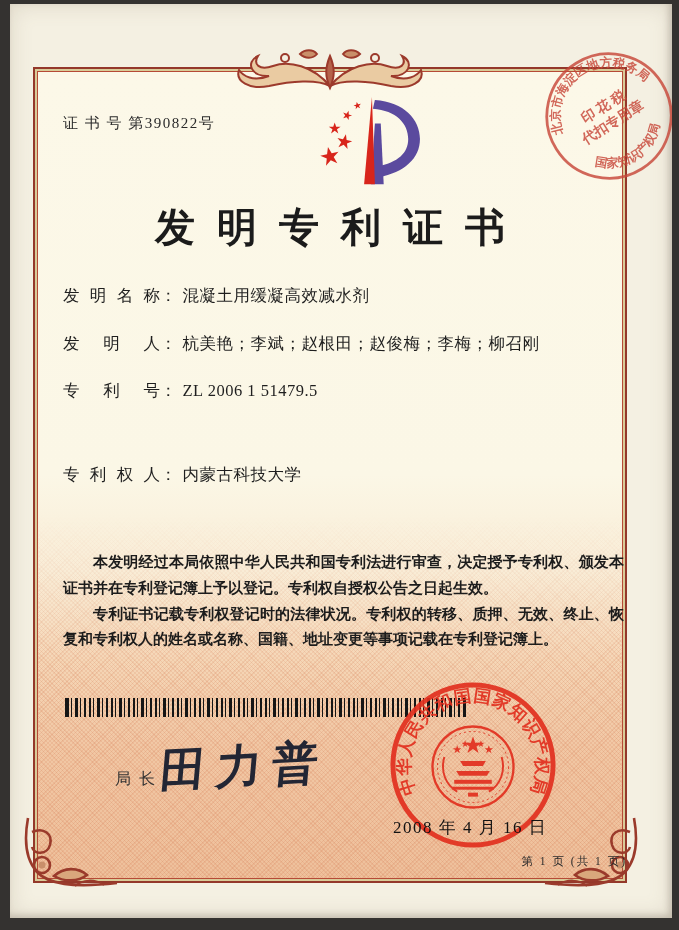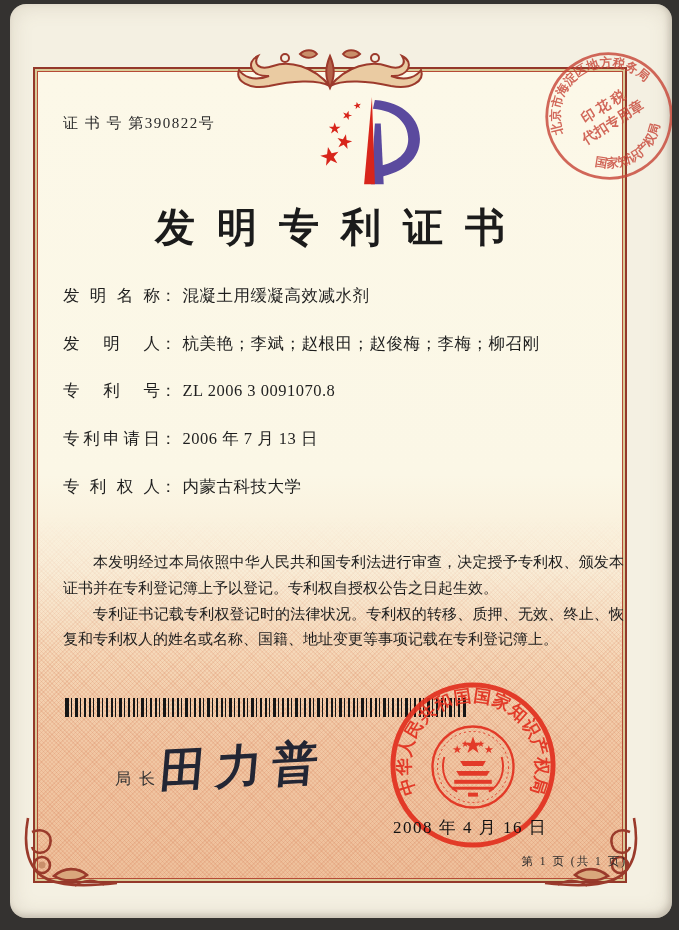--- a/index.html
+++ b/index.html
@@ -7,21 +7,20 @@
     width:679px;height:930px;overflow:hidden;
     background:#343230;
     font-family:"Liberation Serif","DejaVu Serif",serif;
     position:relative;
   }
   .paper{
     position:absolute;left:10px;top:4px;right:7px;bottom:12px;
     background:#f4f0e2;
     box-shadow:inset 0 0 22px rgba(130,110,85,.20), inset -3px -3px 6px rgba(90,80,70,.25);
     overflow:hidden;
-    border-radius:16px;
   }
   
   .frame{
     position:absolute;left:23px;top:63px;width:594px;height:816px;
     border:2.5px solid #94382a;background:#d9cb98;box-sizing:border-box;z-index:1;
   }
   .frame-inner{
     position:absolute;inset:2px;border:1px solid #b64a36;
     background:linear-gradient(180deg,#fcf8e8 0%,#fbf7e6 50%,#f9ecd6 62%,#f5d6b6 73%,#f1c7a4 84%,#eec09b 100%);
   }
@@ -39,24 +38,24 @@
   .cert-number{position:absolute;left:53px;top:110px;font-size:15px;color:#2a2a2a;letter-spacing:1.5px;}
   .logo{position:absolute;left:300px;top:90px;width:118px;height:98px;}
   .title{
     position:absolute;left:23px;top:196px;width:594px;text-align:center;
     font-size:40px;font-weight:700;color:#1b1b1b;letter-spacing:22px;text-indent:22px;
   }
   .field-row{position:absolute;left:53px;font-size:16.5px;color:#1f1f1f;white-space:nowrap;}
   .field-label{display:inline-block;width:97px;text-align:justify;text-align-last:justify;vertical-align:bottom;}
   .field-colon{display:inline-block;margin-right:6px;}
   .field-value{letter-spacing:.5px;}
-  .row0{top:281px}.row1{top:329px}.row2{top:376px}.row3{top:424px}.row4{top:472px}.row5{top:517px}
+  .row0{top:281px}.row1{top:329px}.row2{top:376px}.row3{top:424px}.row4{top:460px}.row5{top:517px}
 
   .body-text{position:absolute;left:53px;top:546px;width:561px;font-size:15px;line-height:1.72;color:#1c1c1c;text-align:justify;}
-  .body-text p{margin:0;text-indent:2em;}
+  .body-text p{margin:0;text-indent:2em;font-weight:bold;}
 
   .barcode{
     position:absolute;left:55px;top:694px;width:397px;height:19px;
     background:repeating-linear-gradient(90deg,
       #161616 0 2px,transparent 2px 4px,
       #161616 4px 5px,transparent 5px 8px,
       #161616 8px 11px,transparent 11px 13px,
       #161616 13px 14px,transparent 14px 17px,
       #161616 17px 19px,transparent 19px 22px);
     border-left:2px solid #161616;border-right:2px solid #161616;
@@ -137,24 +136,21 @@
 
     <div class="title">发明专利证书</div>
 
     <div class="field-row row0">
       <span class="field-label">发明名称</span><span class="field-colon">：</span><span class="field-value">混凝土用缓凝高效减水剂</span>
     </div>
     <div class="field-row row1">
       <span class="field-label">发明人</span><span class="field-colon">：</span><span class="field-value">杭美艳；李斌；赵根田；赵俊梅；李梅；柳召刚</span>
     </div>
     <div class="field-row row2">
-      <span class="field-label">专利号</span><span class="field-colon">：</span><span class="field-value">ZL 2006 3 0091070.8</span>
-    </div>
-    <div class="field-row row3">
-      <span class="field-label">专利申请日</span><span class="field-colon">：</span><span class="field-value">2006 年 7 月 13 日</span>
+      <span class="field-label">专利号</span><span class="field-colon">：</span><span class="field-value">ZL 2006 1 51479.5</span>
     </div>
     <div class="field-row row4">
       <span class="field-label">专利权人</span><span class="field-colon">：</span><span class="field-value">内蒙古科技大学</span>
     </div>
 
     <div class="body-text">
       <p>本发明经过本局依照中华人民共和国专利法进行审查，决定授予专利权、颁发本证书并在专利登记簿上予以登记。专利权自授权公告之日起生效。</p>
       <p>专利证书记载专利权登记时的法律状况。专利权的转移、质押、无效、终止、恢复和专利权人的姓名或名称、国籍、地址变更等事项记载在专利登记簿上。</p>
     </div>
 

